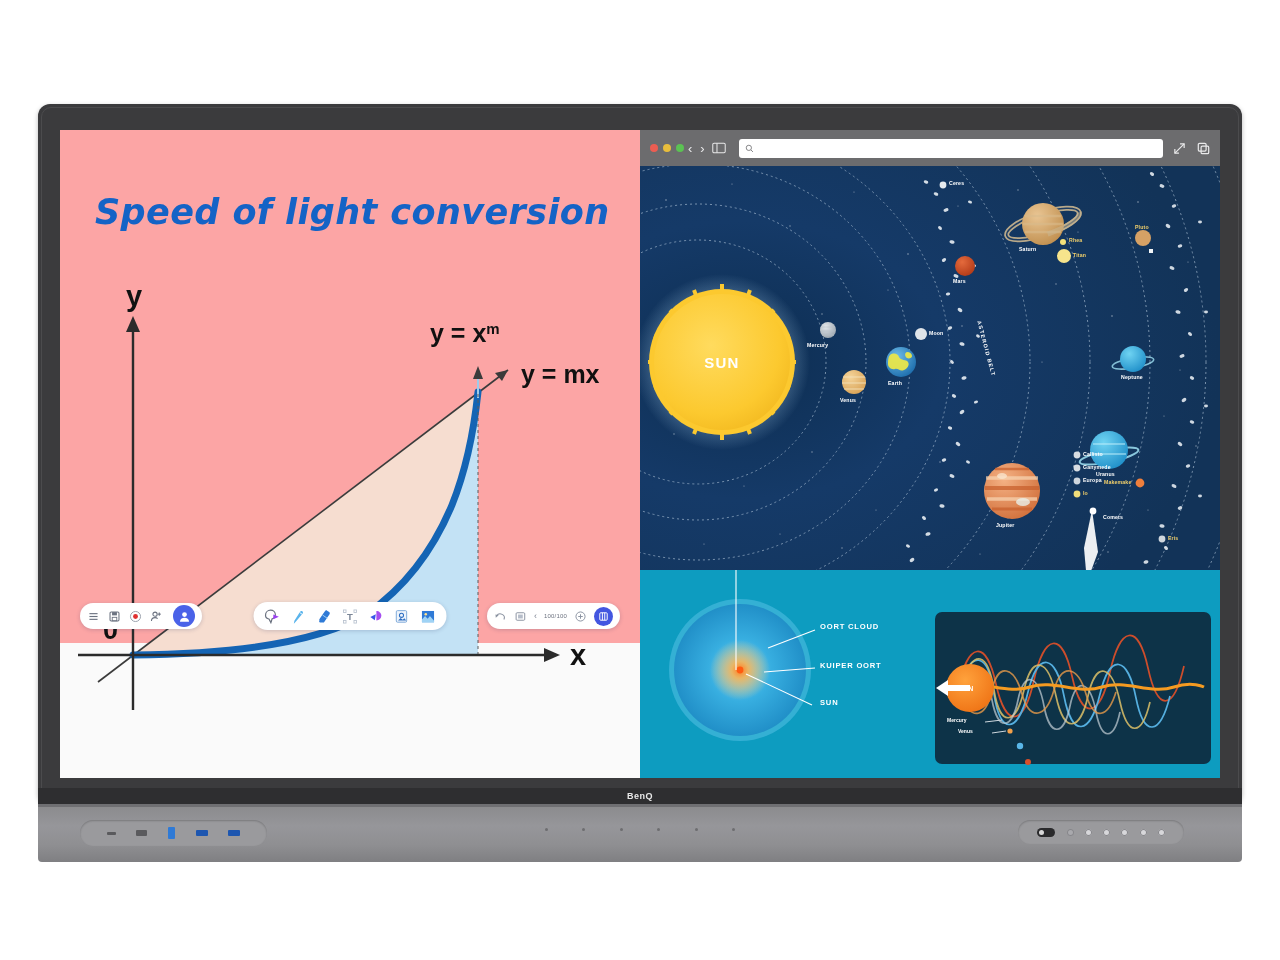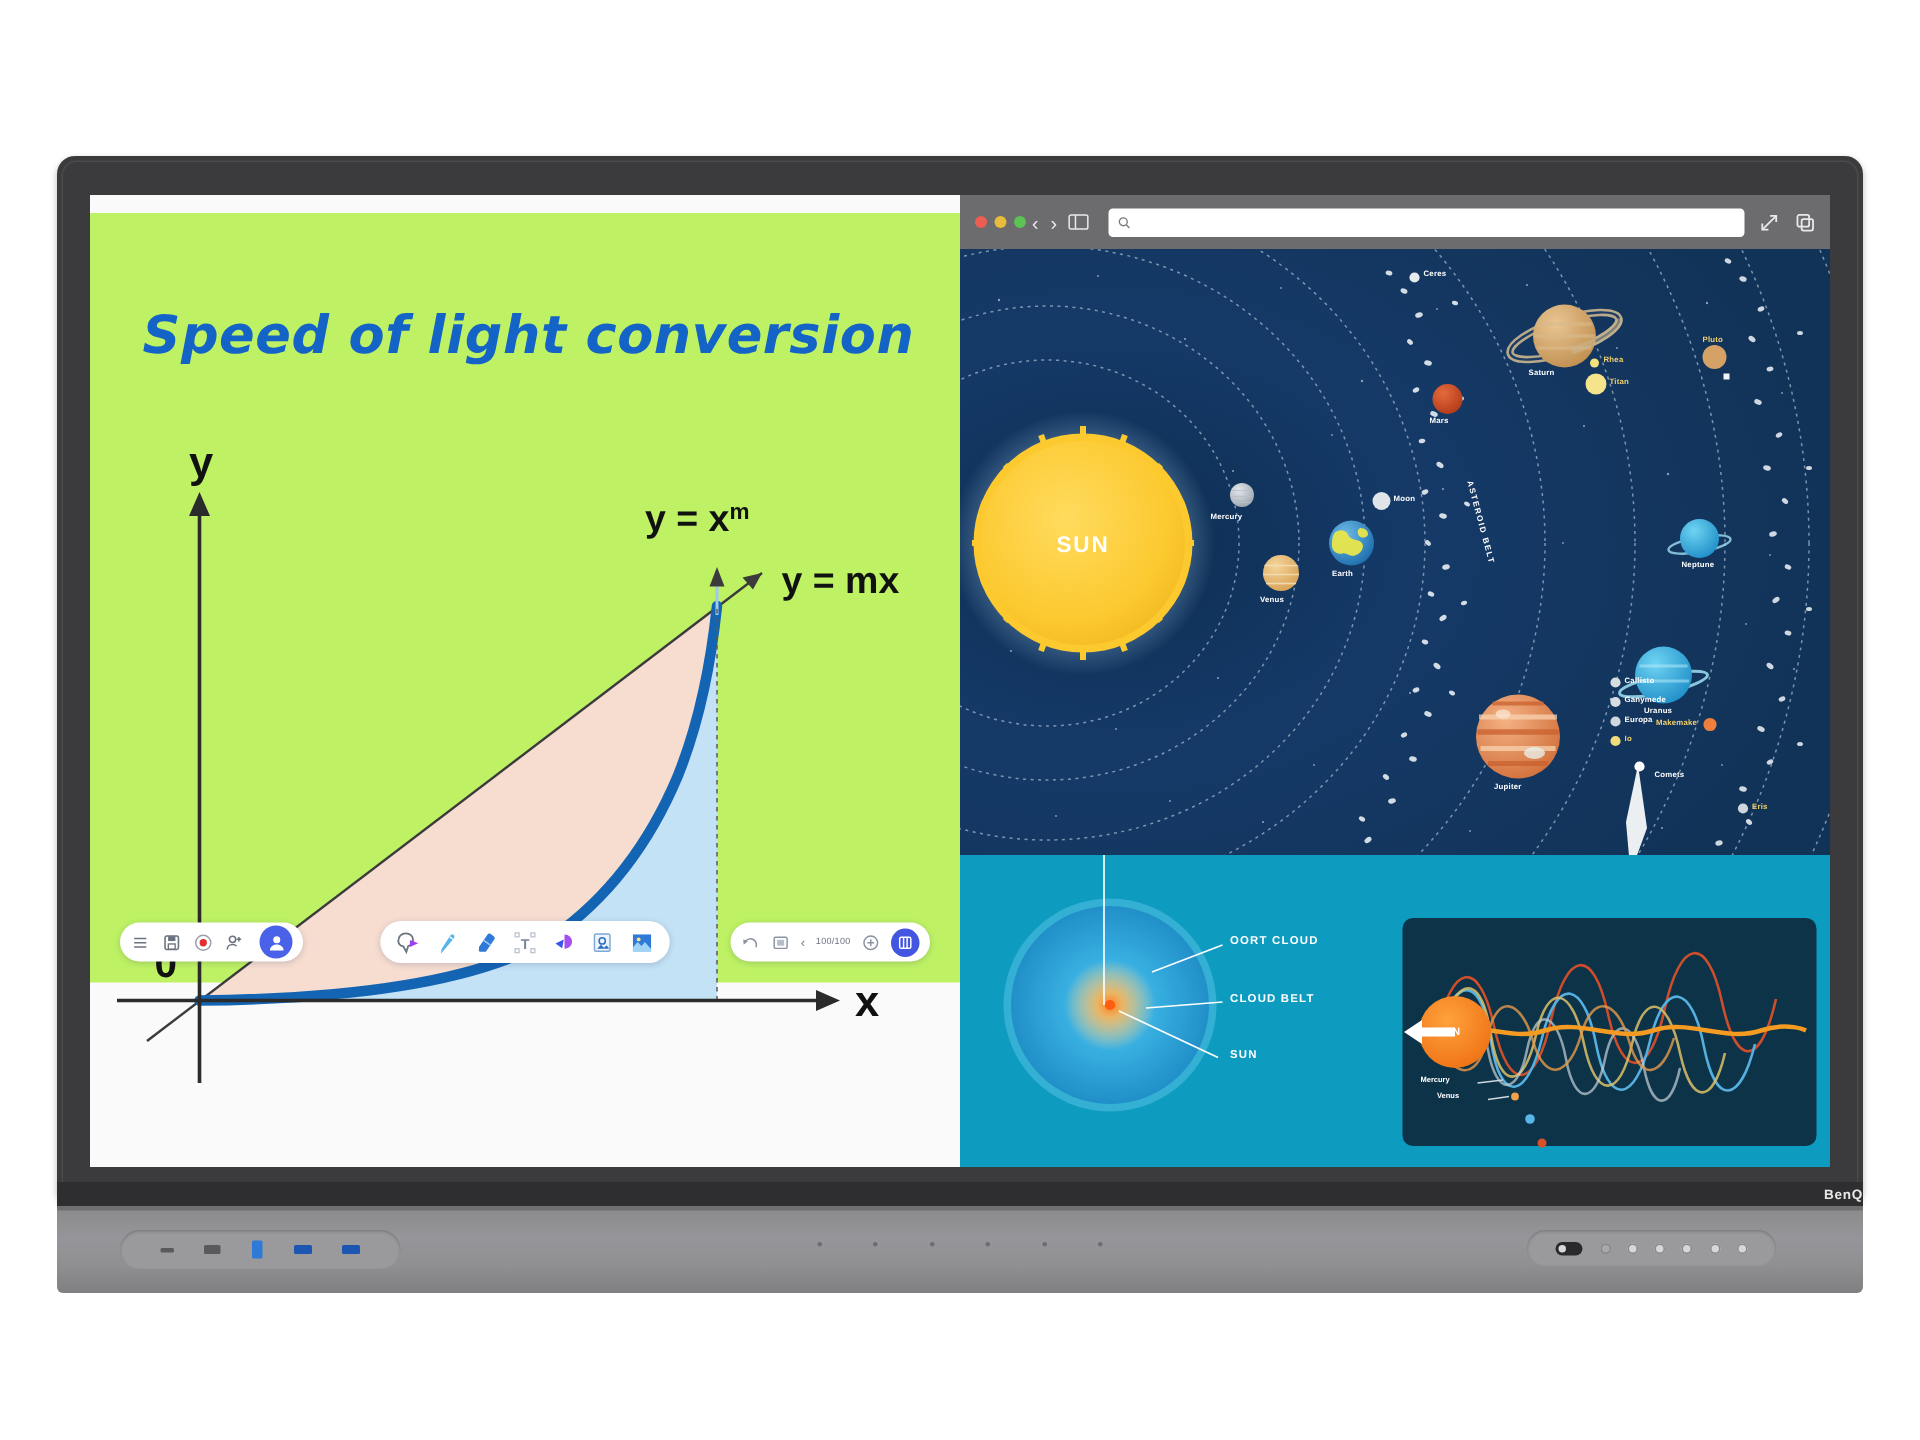--- a/index.html
+++ b/index.html
@@ -29,21 +29,21 @@
   .base{
     position:absolute;left:38px;top:804px;width:1204px;height:58px;
     background:linear-gradient(#8a8a8c,#96969a 38%,#8f8f92 70%,#7f7f82);
     border-radius:0 0 4px 4px;
   }
   .base-top-edge{
     position:absolute;left:0;top:0;width:100%;height:3px;background:#6f6f72;
   }
   .logo-strip{
     position:absolute;left:0;top:-16px;width:100%;height:16px;
-    background:#2e2e30;display:flex;align-items:center;justify-content:flex-end;
+    background:#2e2e30;display:flex;align-items:center;justify-content:center;
   }
   .logo-strip span{
     color:#e8e8e8;font-size:9px;font-weight:bold;letter-spacing:.5px;
   }
   .port-panel{
     position:absolute;left:42px;top:16px;width:175px;height:26px;
     background:#9a9a9d;border-radius:13px;
     box-shadow:inset 0 1px 2px rgba(0,0,0,.22);
     display:flex;align-items:center;justify-content:space-evenly;padding:0 6px;
   }
@@ -61,21 +61,21 @@
   .sw:after{content:"";position:absolute;left:2px;top:2px;width:5px;height:5px;border-radius:50%;background:#d8d8d8;}
   .rbtn{width:7px;height:7px;border-radius:50%;background:#d7d7da;box-shadow:inset 0 0 0 1px #86868a;}
   .rbtn.dim{background:#a9a9ad;}
   .dotrow{
     position:absolute;left:50%;transform:translateX(-50%);top:24px;
     width:190px;display:flex;justify-content:space-between;
   }
   .dotrow i{width:3px;height:3px;border-radius:50%;background:#6d6d70;display:block;}
 
   
-  .wb{position:absolute;left:0;top:12px;width:580px;height:513px;background:#bef264;}
+  .wb{position:absolute;left:0;top:0;width:580px;height:513px;background:#fca5a5;}
   .wb-title{
     position:absolute;left:35px;top:62px;
     font-family:"DejaVu Sans", sans-serif;
     font-size:35px;font-weight:bold;font-style:italic;
     color:#1463c6;letter-spacing:.4px;white-space:nowrap;
   }
   .wb-graph{position:absolute;left:18px;top:150px;width:560px;height:440px;}
 
   
   .wb-bar{position:absolute;bottom:14px;height:26px;display:flex;align-items:center;}
@@ -759,21 +759,21 @@
                   <line x1="345" y1="152" x2="362" y2="150"></line>
                   <line x1="352" y1="163" x2="366" y2="161"></line>
                 </g>
                 <circle cx="370" cy="161" r="2.6" fill="#f2a04a"></circle>
                 <circle cx="380" cy="176" r="3.2" fill="#59b6e8"></circle>
                 <circle cx="388" cy="192" r="3" fill="#d94f2a"></circle>
               </g>
             </svg>
 
             <div class="oortlabel" style="left:180px;top:52px;">OORT CLOUD</div>
-            <div class="oortlabel" style="left:180px;top:91px;">CLOUD BELT</div>
+            <div class="oortlabel" style="left:180px;top:91px;">KUIPER OORT</div>
             <div class="oortlabel" style="left:180px;top:128px;">SUN</div>
 
             <div class="helix-label" style="left:317px;top:115px;color:#ffffff;font-size:7px;letter-spacing:.8px;">SUN</div>
             <div class="helix-label" style="left:307px;top:147px;">Mercury</div>
             <div class="helix-label" style="left:318px;top:158px;">Venus</div>
           </div>
         </div>
       </div>
 
     </div>

